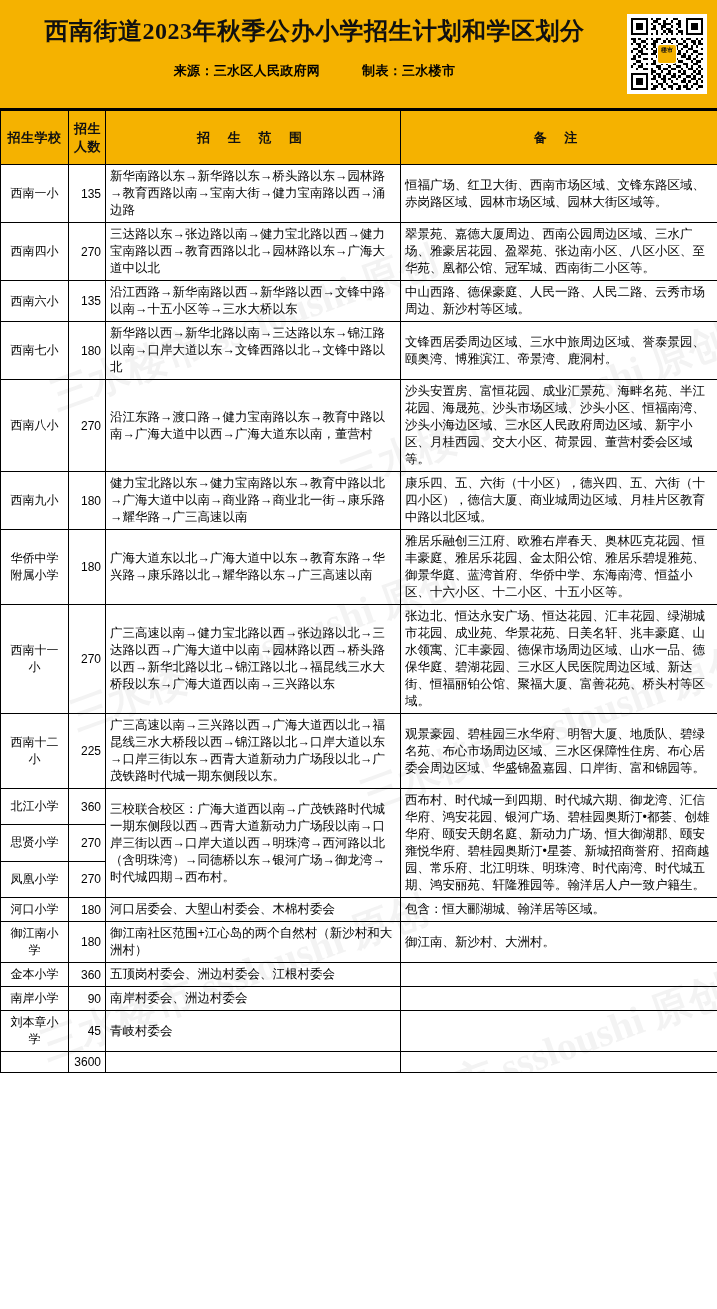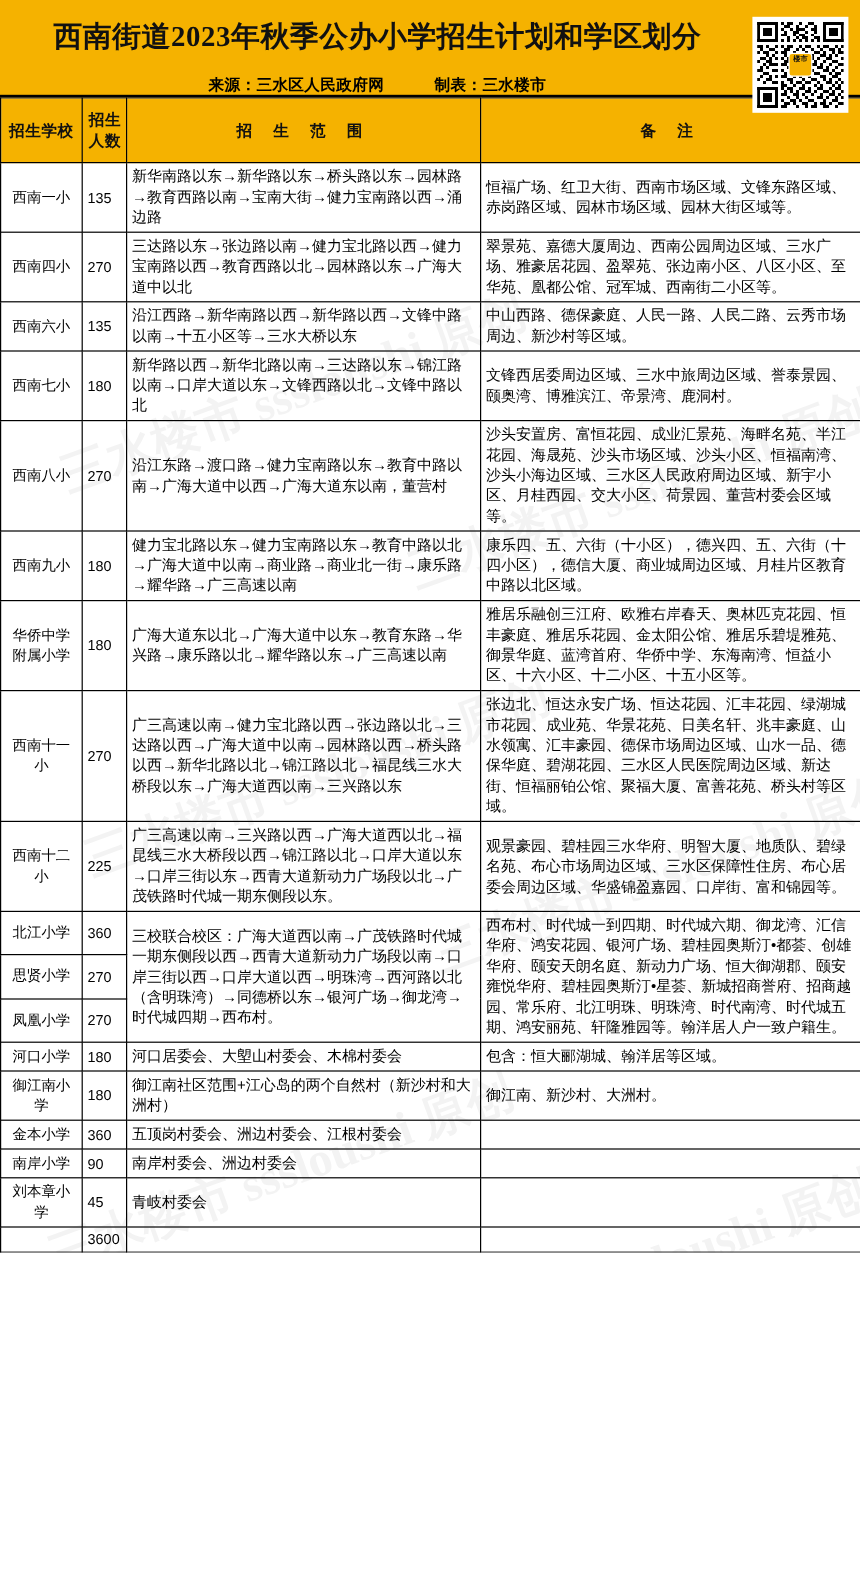--- a/index.html
+++ b/index.html
@@ -17,21 +17,21 @@
   .page {
     width: 717px;
     position: relative;
     background: #ffffff;
     overflow: hidden;
   }
 
   
   .banner {
     background: #F5B200;
-    height: 81px;
+    height: 110px;
     position: relative;
     border-bottom: 2px solid #000;
   }
   .banner-inner {
     padding: 14px 100px 0 12px;
     text-align: center;
   }
   .banner-title {
     font-family: "Liberation Serif", "DejaVu Serif", serif;
     font-weight: bold;
@@ -107,21 +107,21 @@
   }
   th.wide-head { letter-spacing: 7px; padding-left: 7px; }
 
   td.school {
     text-align: center;
     font-size: 12px;
     line-height: 17px;
     white-space: pre-line;
   }
   td.count {
-    text-align: left;
+    text-align: right;
     font-size: 12px;
   }
   td.range, td.notes {
     text-align: left;
     font-size: 12.5px;
     line-height: 17px;
     vertical-align: middle;
   }
   td.notes { vertical-align: middle; }
   td.empty { }

